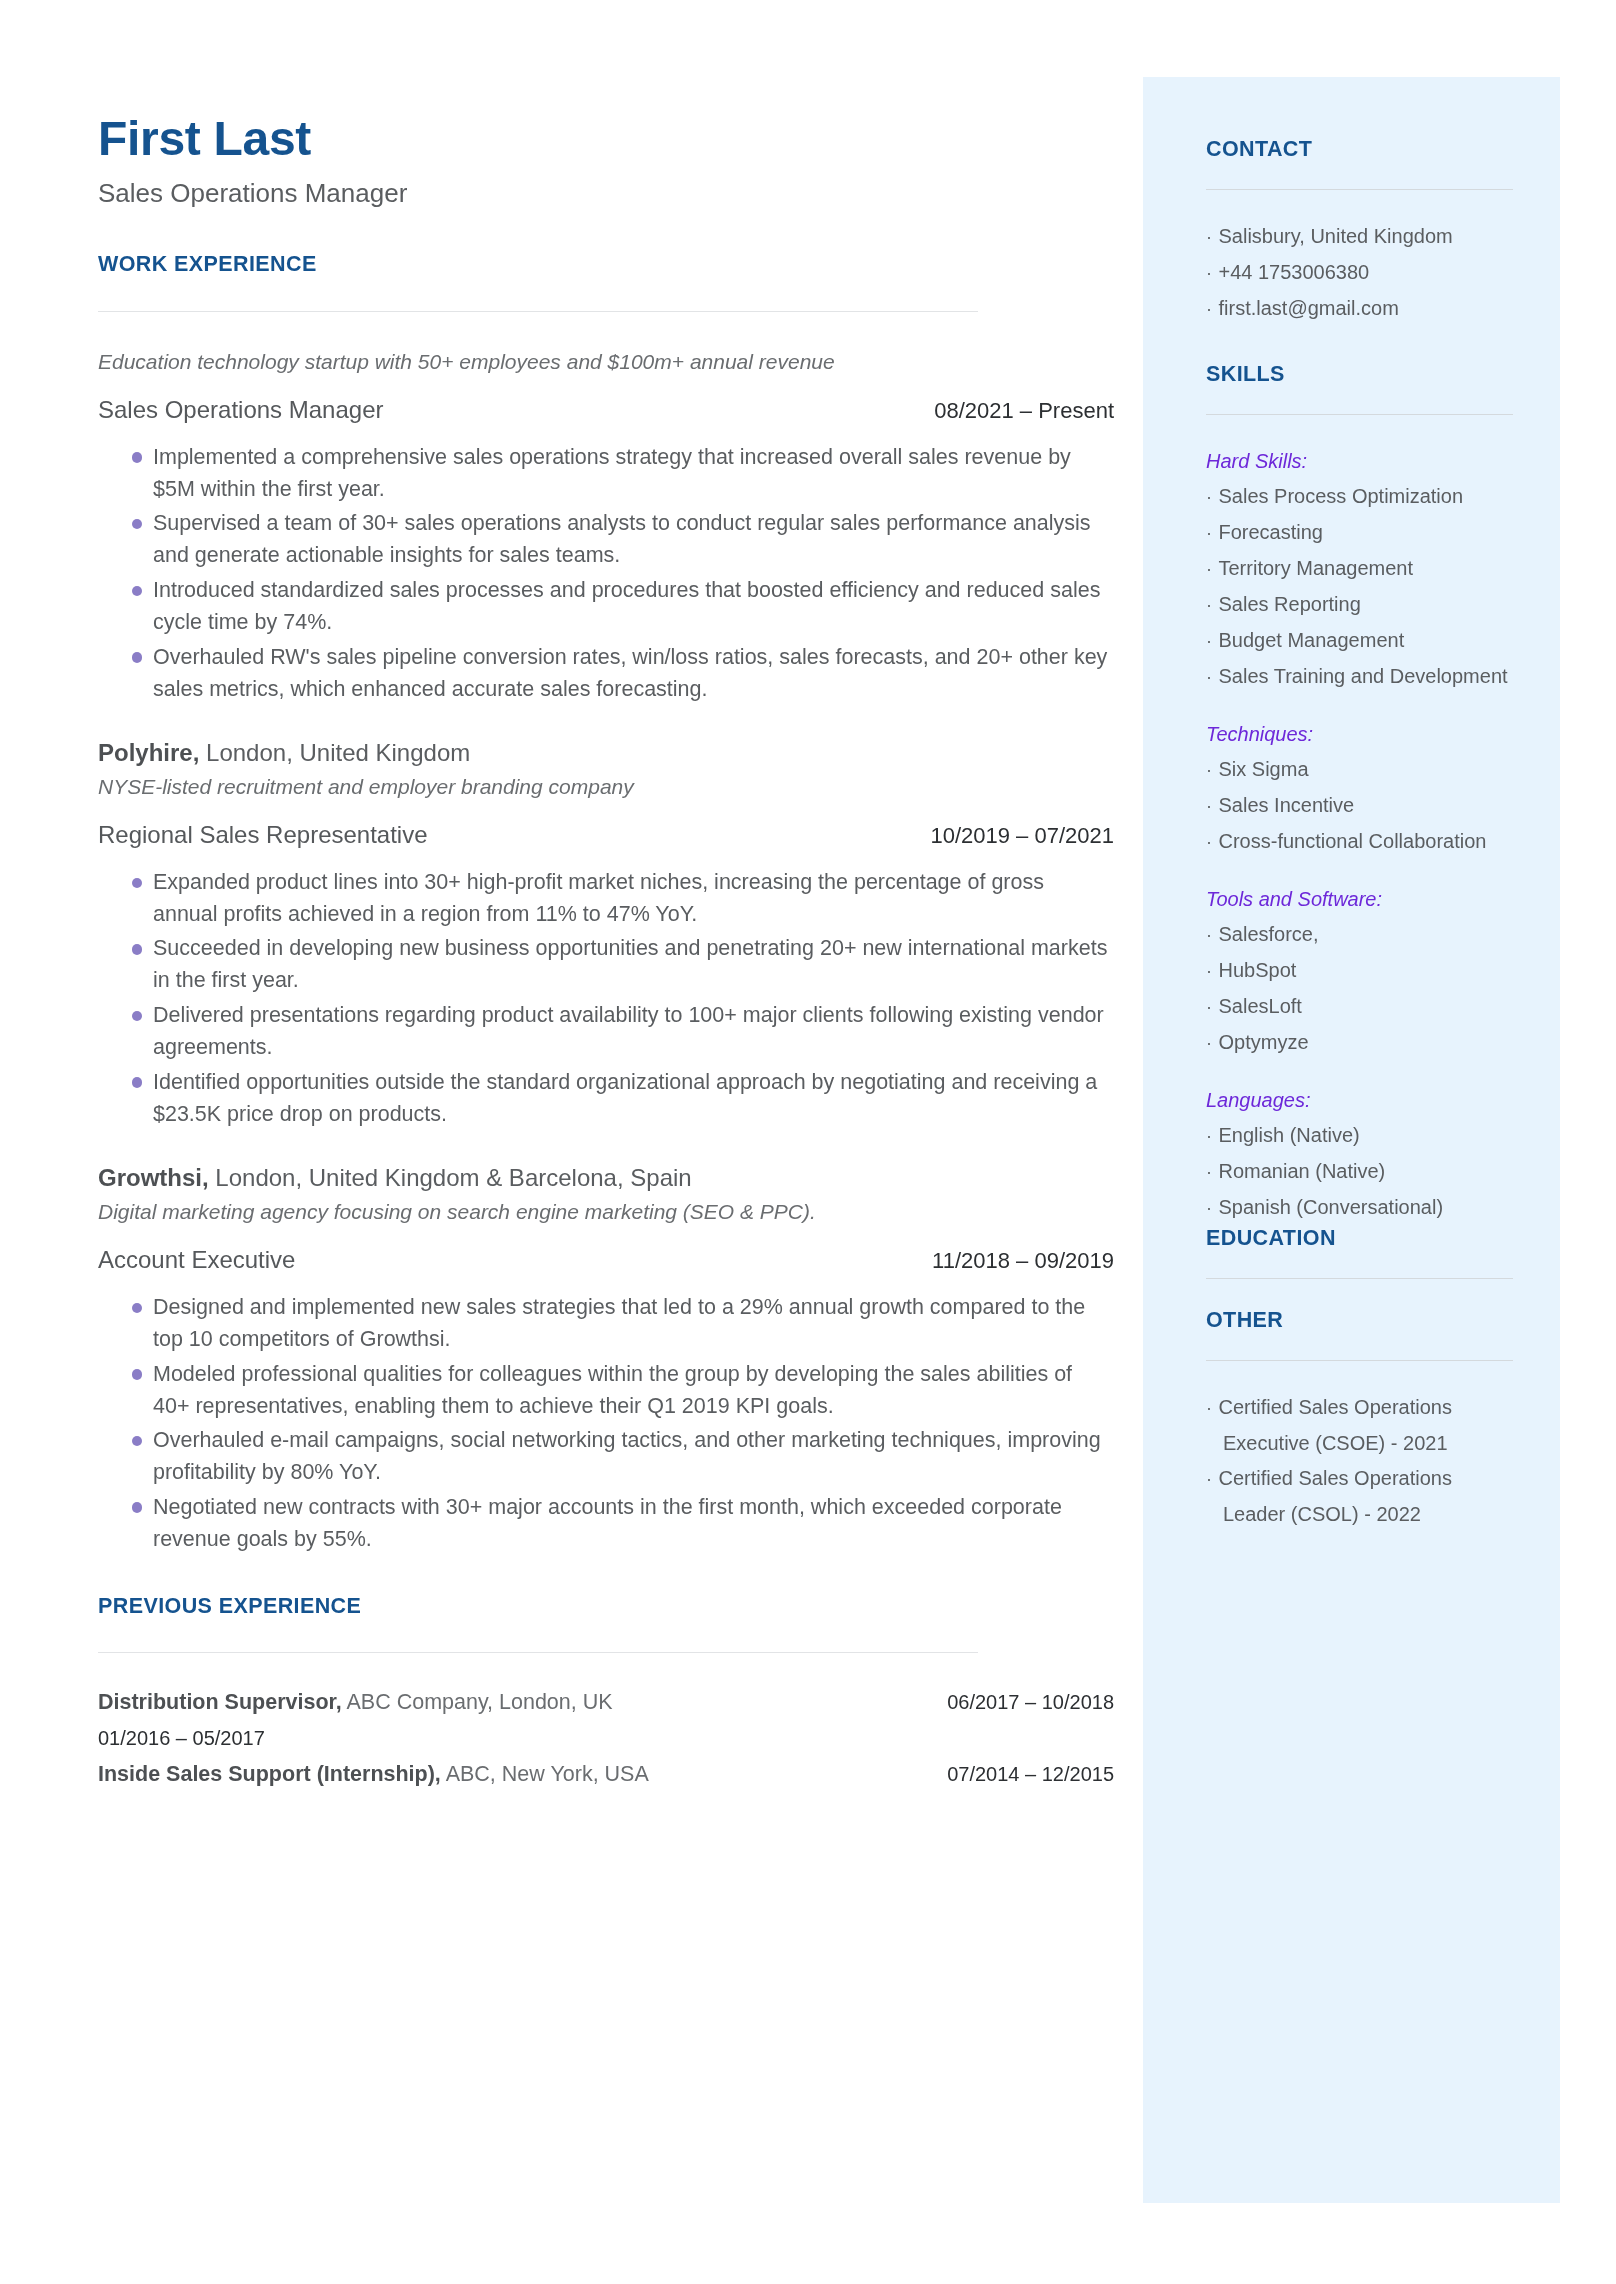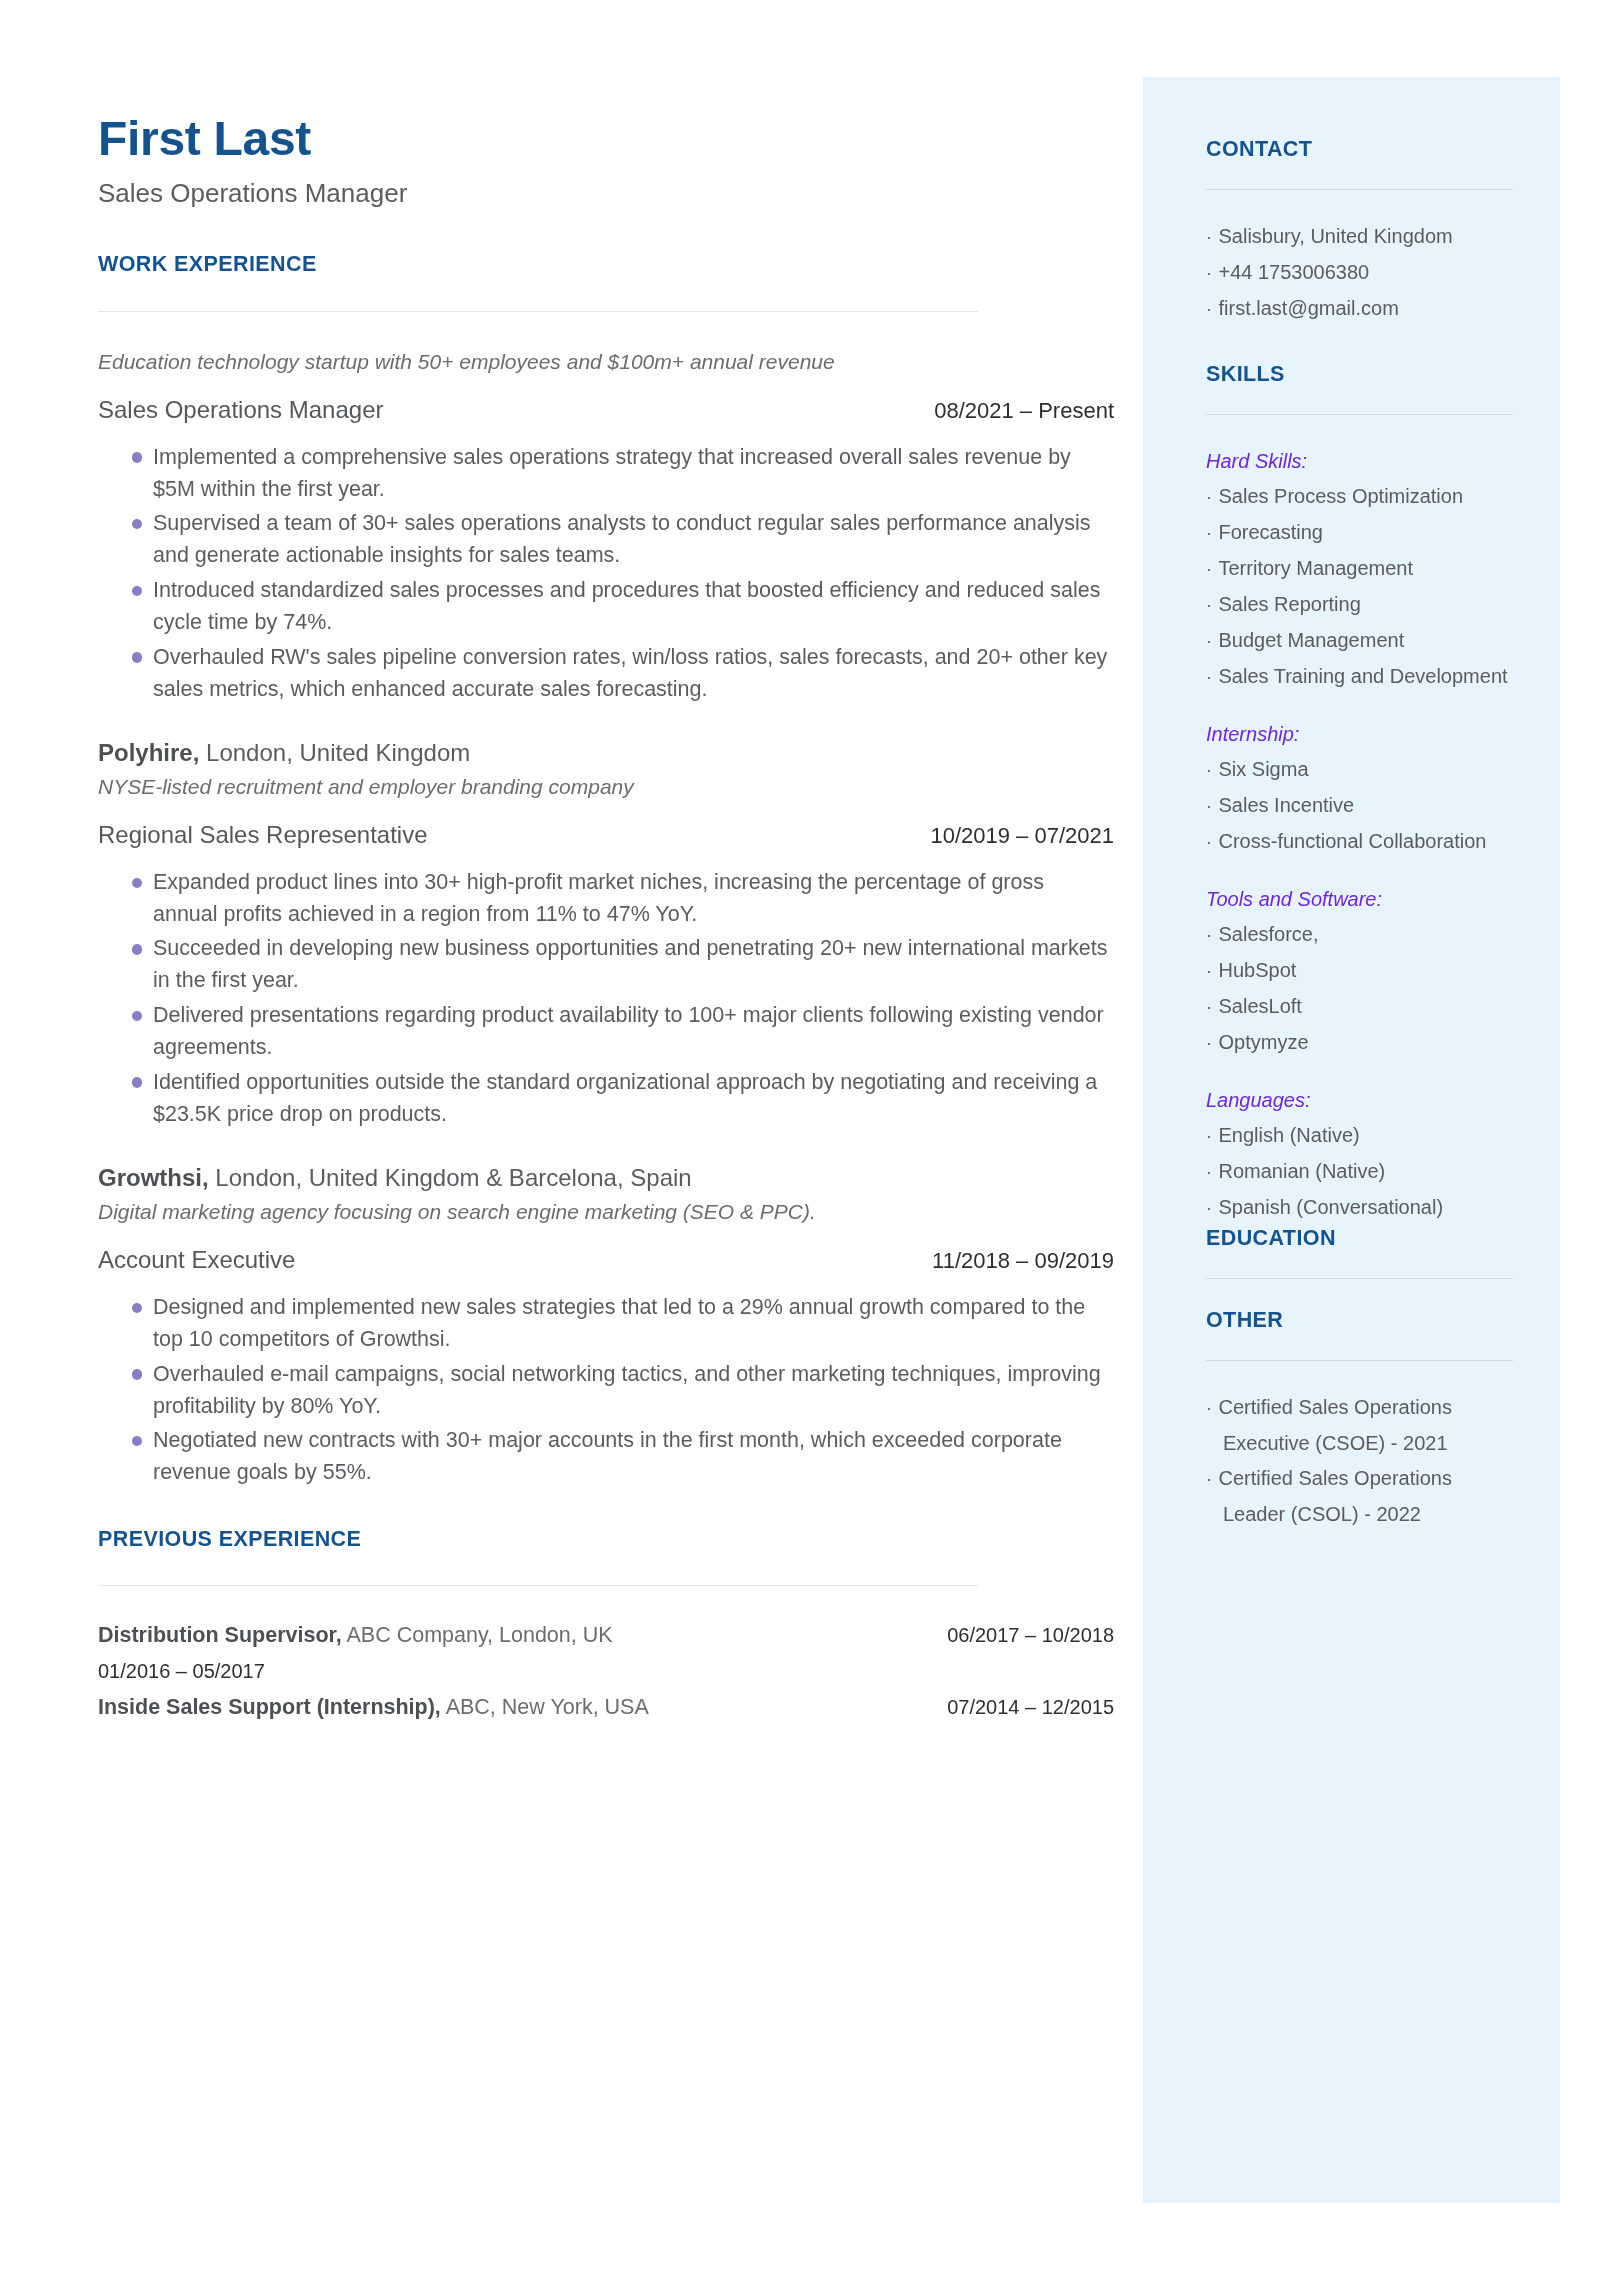--- a/index.html
+++ b/index.html
@@ -218,21 +218,21 @@
         <div class="side-li"><span class="dot">·</span><span class="sp"></span><span>Forecasting</span></div>
         <div class="side-li"><span class="dot">·</span><span class="sp"></span><span>Territory Management</span></div>
         <div class="side-li"><span class="dot">·</span><span class="sp"></span><span>Sales Reporting</span></div>
         <div class="side-li"><span class="dot">·</span><span class="sp"></span><span>Budget Management</span></div>
         <div class="side-li"><span class="dot">·</span><span class="sp"></span><span>Sales Training and Development</span></div>
       </div>
 
       <div class="side-gap"></div>
 
       <div>
-        <div class="side-sub">Internship:</div>
+        <div class="side-sub">Techniques:</div>
         <div class="side-li"><span class="dot">·</span><span class="sp"></span><span>Six Sigma</span></div>
         <div class="side-li"><span class="dot">·</span><span class="sp"></span><span>Sales Incentive</span></div>
         <div class="side-li"><span class="dot">·</span><span class="sp"></span><span>Cross-functional Collaboration</span></div>
       </div>
 
       <div class="side-gap"></div>
 
       <div>
         <div class="side-sub">Tools and Software:</div>
         <div class="side-li"><span class="dot">·</span><span class="sp"></span><span>Salesforce,</span></div>
@@ -306,20 +306,21 @@
 
     <section class="job">
       <div class="company"><b>Growthsi,</b><span> London, United Kingdom &amp; Barcelona, Spain</span></div>
       <div class="tagline">Digital marketing agency focusing on search engine marketing (SEO &amp; PPC).</div>
       <div class="title-row">
         <div class="job-title">Account Executive</div>
         <div class="job-dates">11/2018 – 09/2019</div>
       </div>
       <ul class="bullets">
         <li>Designed and implemented new sales strategies that led to a 29% annual growth compared to the top 10 competitors of Growthsi.</li>
+        <li>Modeled professional qualities for colleagues within the group by developing the sales abilities of 40+ representatives, enabling them to achieve their Q1 2019 KPI goals.</li>
         <li>Overhauled e-mail campaigns, social networking tactics, and other marketing techniques, improving profitability by 80% YoY.</li>
         <li>Negotiated new contracts with 30+ major accounts in the first month, which exceeded corporate revenue goals by 55%.</li>
       </ul>
     </section>
 
     <div class="sec-head">PREVIOUS EXPERIENCE</div>
     <div class="prev-rule"></div>
 
     <div>
       <div class="prev-row">

